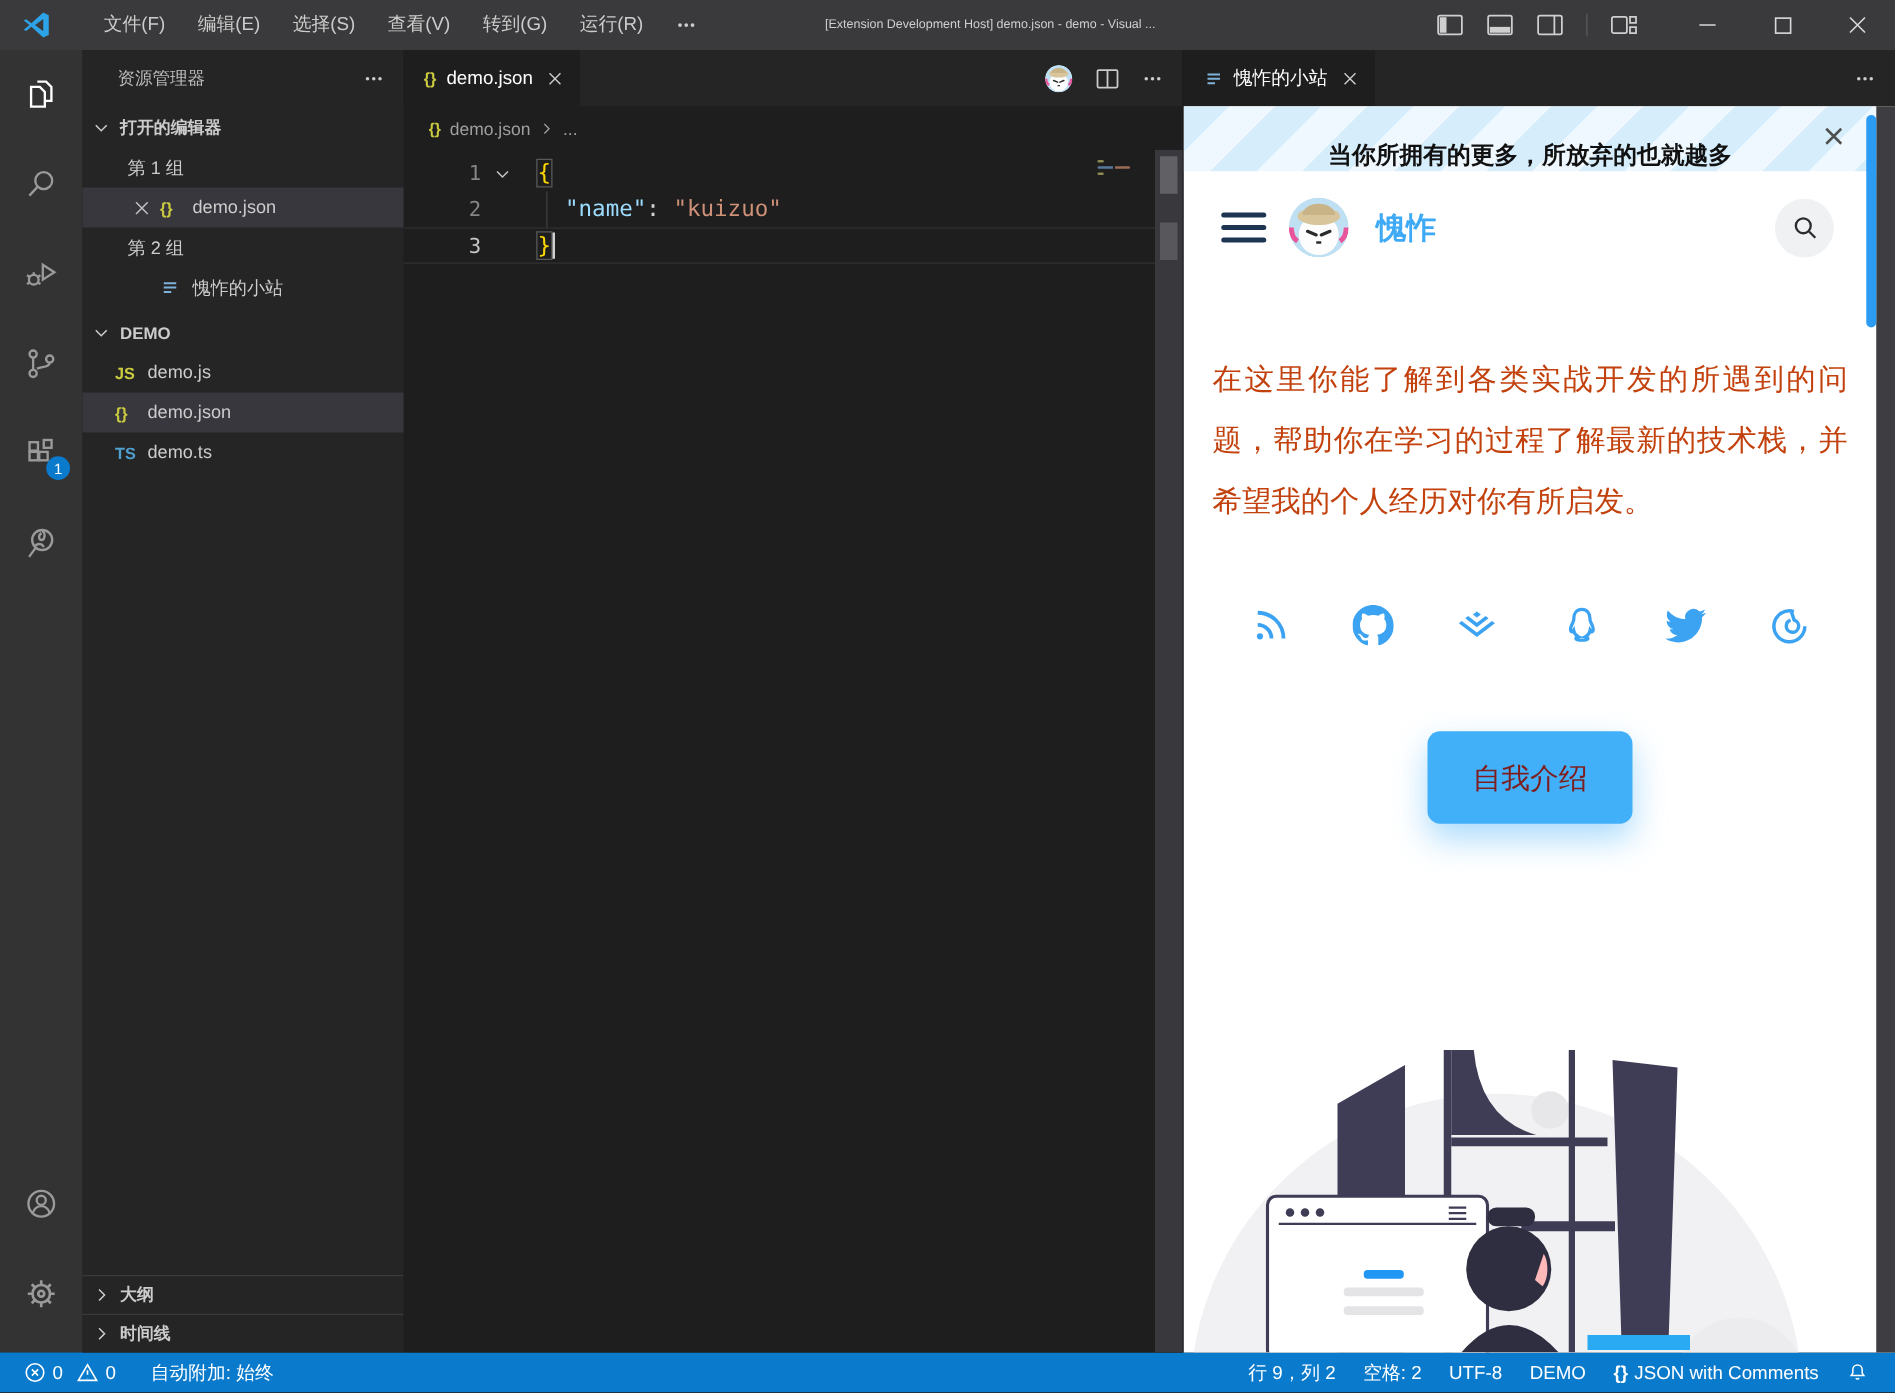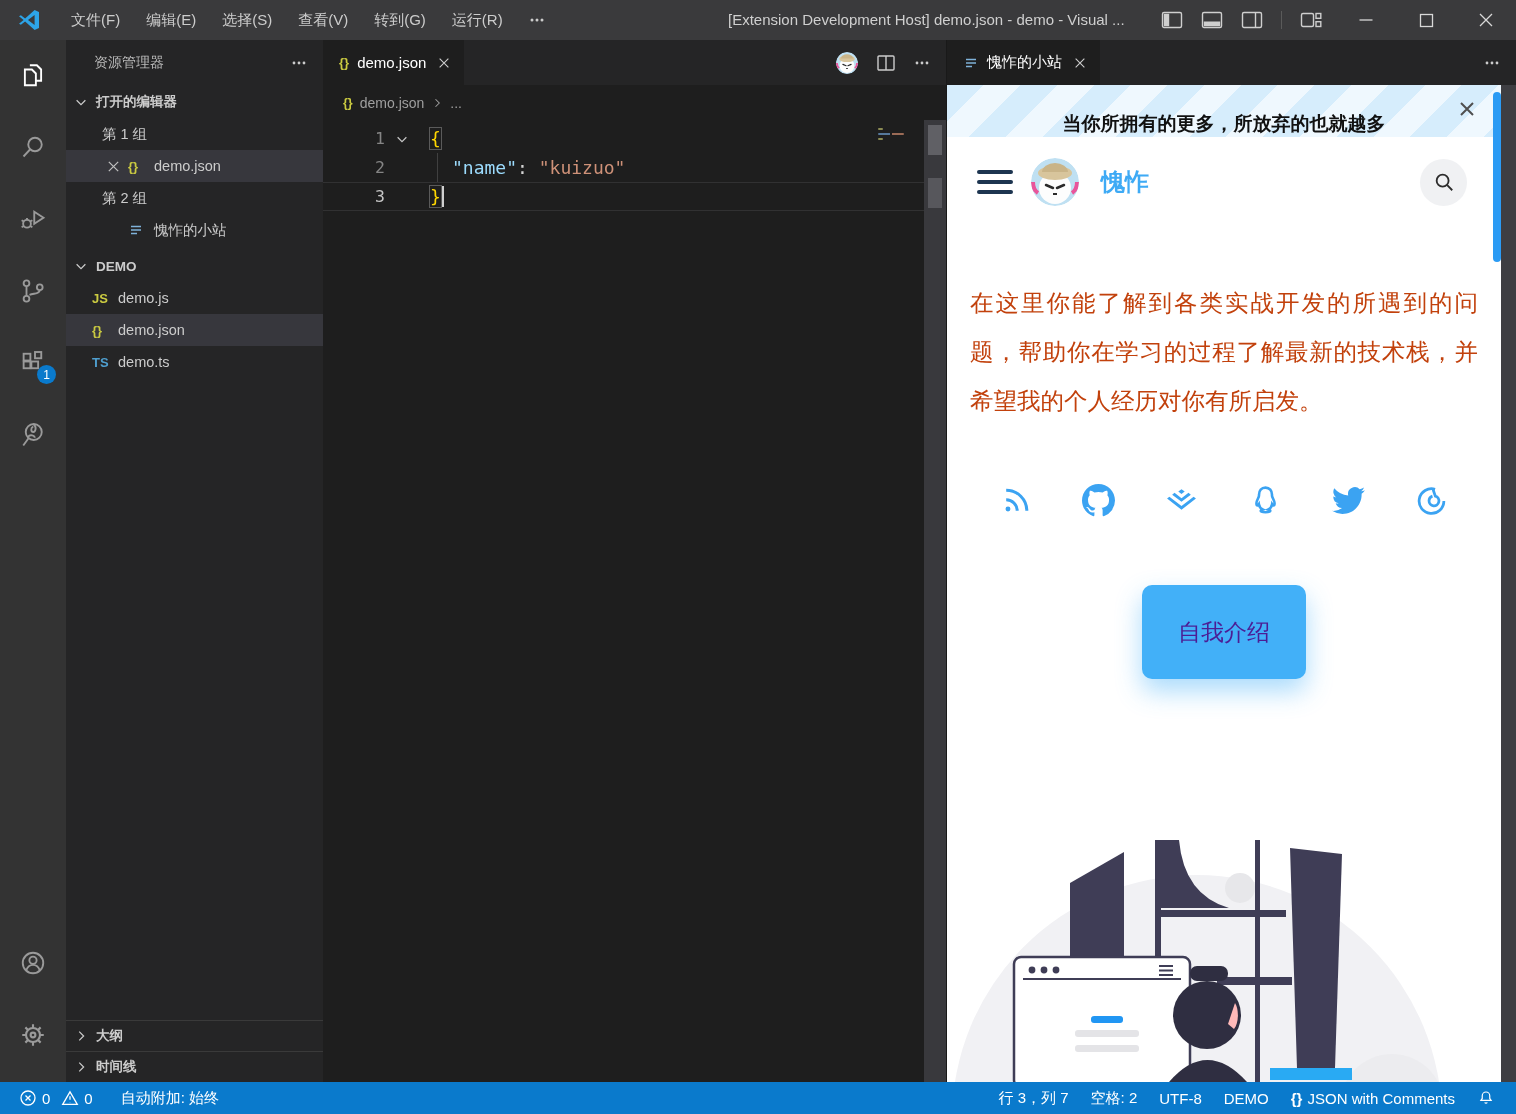--- a/index.html
+++ b/index.html
@@ -1,26 +1,26 @@
 <!DOCTYPE html>
 <html><head>
 <meta charset="utf-8">
 <style>
   * { box-sizing: border-box; margin: 0; padding: 0; }
   html,body { width:1516px; height:1114px; overflow:hidden; background:#1e1e1e;
     font-family:"Liberation Sans","DejaVu Sans",sans-serif; }
   .app { width:1516px; height:1114px; display:flex; flex-direction:column; }
 
   
-  .titlebar { height:40px; flex:none; background:#3a3a3c; display:flex; align-items:center; position:relative; color:#cccccc; }
+  .titlebar { height:40px; flex:none; background:#3a3a3c; display:flex; align-items:center; position:relative; color:#cccccc;gap:12px; }
   .logo { width:58px; display:flex; justify-content:center; align-items:center; }
   .menus { display:flex; align-items:center; }
   .menu-item { padding:0 13px; font-size:15px; line-height:40px; white-space:nowrap; }
   .menu-more { padding:0 13px; display:flex; align-items:center; }
-  .titlebar-title { position:absolute; left:728px; top:0; line-height:40px; font-size:15px; white-space:nowrap; color:#cfcfcf; }
+  .titlebar-title { position:absolute; left:660px; top:0; line-height:40px; font-size:10px; white-space:nowrap; color:#cfcfcf; }
   .tb-spacer { flex:1; }
   .layout-controls { display:flex; gap:18px; align-items:center; margin-right:14px; }
   .layout-controls .lc { display:flex; align-items:center; }
   .lc-divider { width:1px; height:18px; background:#5a5a5a; }
   .win-controls { display:flex; }
   .win-btn { width:60px; height:40px; display:flex; align-items:center; justify-content:center; }
 
   
   .main { flex:1; display:flex; min-height:0; }
 
@@ -95,22 +95,22 @@
   .hamburger { width:36px; display:flex; flex-direction:column; gap:6px; }
   .hamburger span { display:block; height:4px; border-radius:2px; background:#1d3550; }
   .nav-avatar { width:48px; height:48px; margin-left:18px; border-radius:50%; overflow:hidden; flex:none; }
   .brand { margin-left:22px; font-size:24px; font-weight:700; color:#3eaaf5; }
   .search-btn { margin-left:auto; width:47px; height:47px; border-radius:50%; background:#f0f1f3; display:flex; align-items:center; justify-content:center; color:#2c2c2c; }
   .hero { margin-top:66px; text-align:center; font-size:45px; font-weight:600; color:#2e4156; }
   .hero .accent { color:#3eaaf5; }
   .desc { margin:52px auto 0; width:508px; font-size:23.5px; line-height:49px; color:#c2410c; text-align:justify; }
   .socials { margin:58px auto 0; width:448px; display:flex; justify-content:space-between; align-items:center; color:#3ba3f2; }
   .social { display:flex; }
-  .cta { display:block; margin:68px auto 0; width:164px; height:94px; border:none; border-radius:10px;
-    background:#42b0f8; color:#4c1d95; font-size:23px; font-family:inherit;
+  .cta { display:block; margin:68px auto 0; width:164px; height:74px; border:none; border-radius:10px;
+    background:#42b0f8; color:#7f1d1d; font-size:23px; font-family:inherit;
     box-shadow:0 12px 26px rgba(66,176,248,0.45); }
   .illus { position:absolute; left:0; bottom:0; width:555px; height:244px; }
 
   
   .statusbar { height:32px; flex:none; background:#0a7acc; color:#ffffff; display:flex; align-items:center; font-size:15px; }
   .sb-item { display:flex; align-items:center; gap:5px; padding:0 9px; height:32px; }
   .sb-left { display:flex; align-items:center; padding-left:10px; }
   .sb-right { margin-left:auto; display:flex; align-items:center; padding-right:10px; }
   .sb-right .sb-item { padding:0 11px; }
   svg { display:block; }
@@ -587,21 +587,21 @@
             </svg>
         </span>
         <span>0</span>
       </div>
       <div class="sb-item" style="margin-left:10px;">
         <span>自动附加: 始终</span>
       </div>
     </div>
     <div class="sb-right">
       <div class="sb-item">
-          <span>行 3，列 7</span>
+          <span>行 9，列 2</span>
         </div>
       <div class="sb-item">
           <span>空格: 2</span>
         </div>
       <div class="sb-item">
           <span>UTF-8</span>
         </div>
       <div class="sb-item">
           <span>DEMO</span>
         </div>

